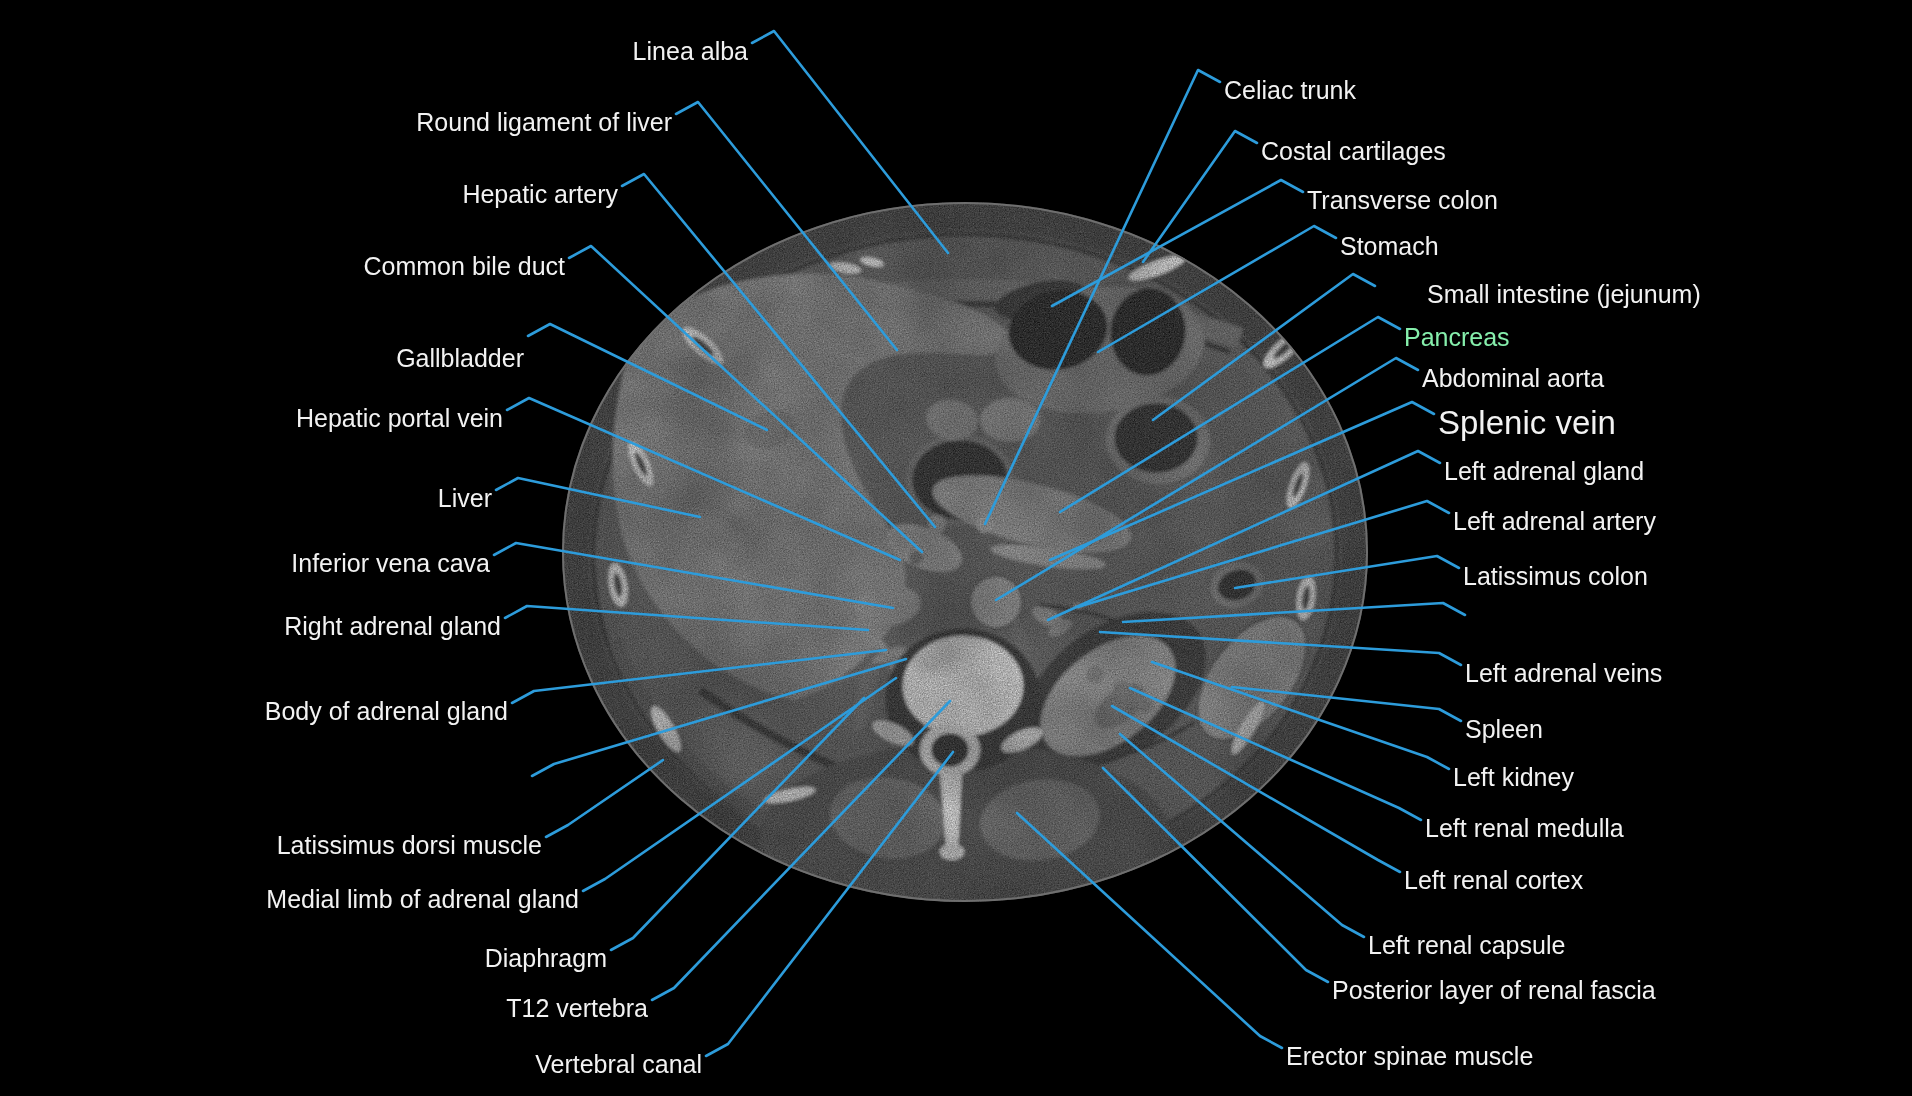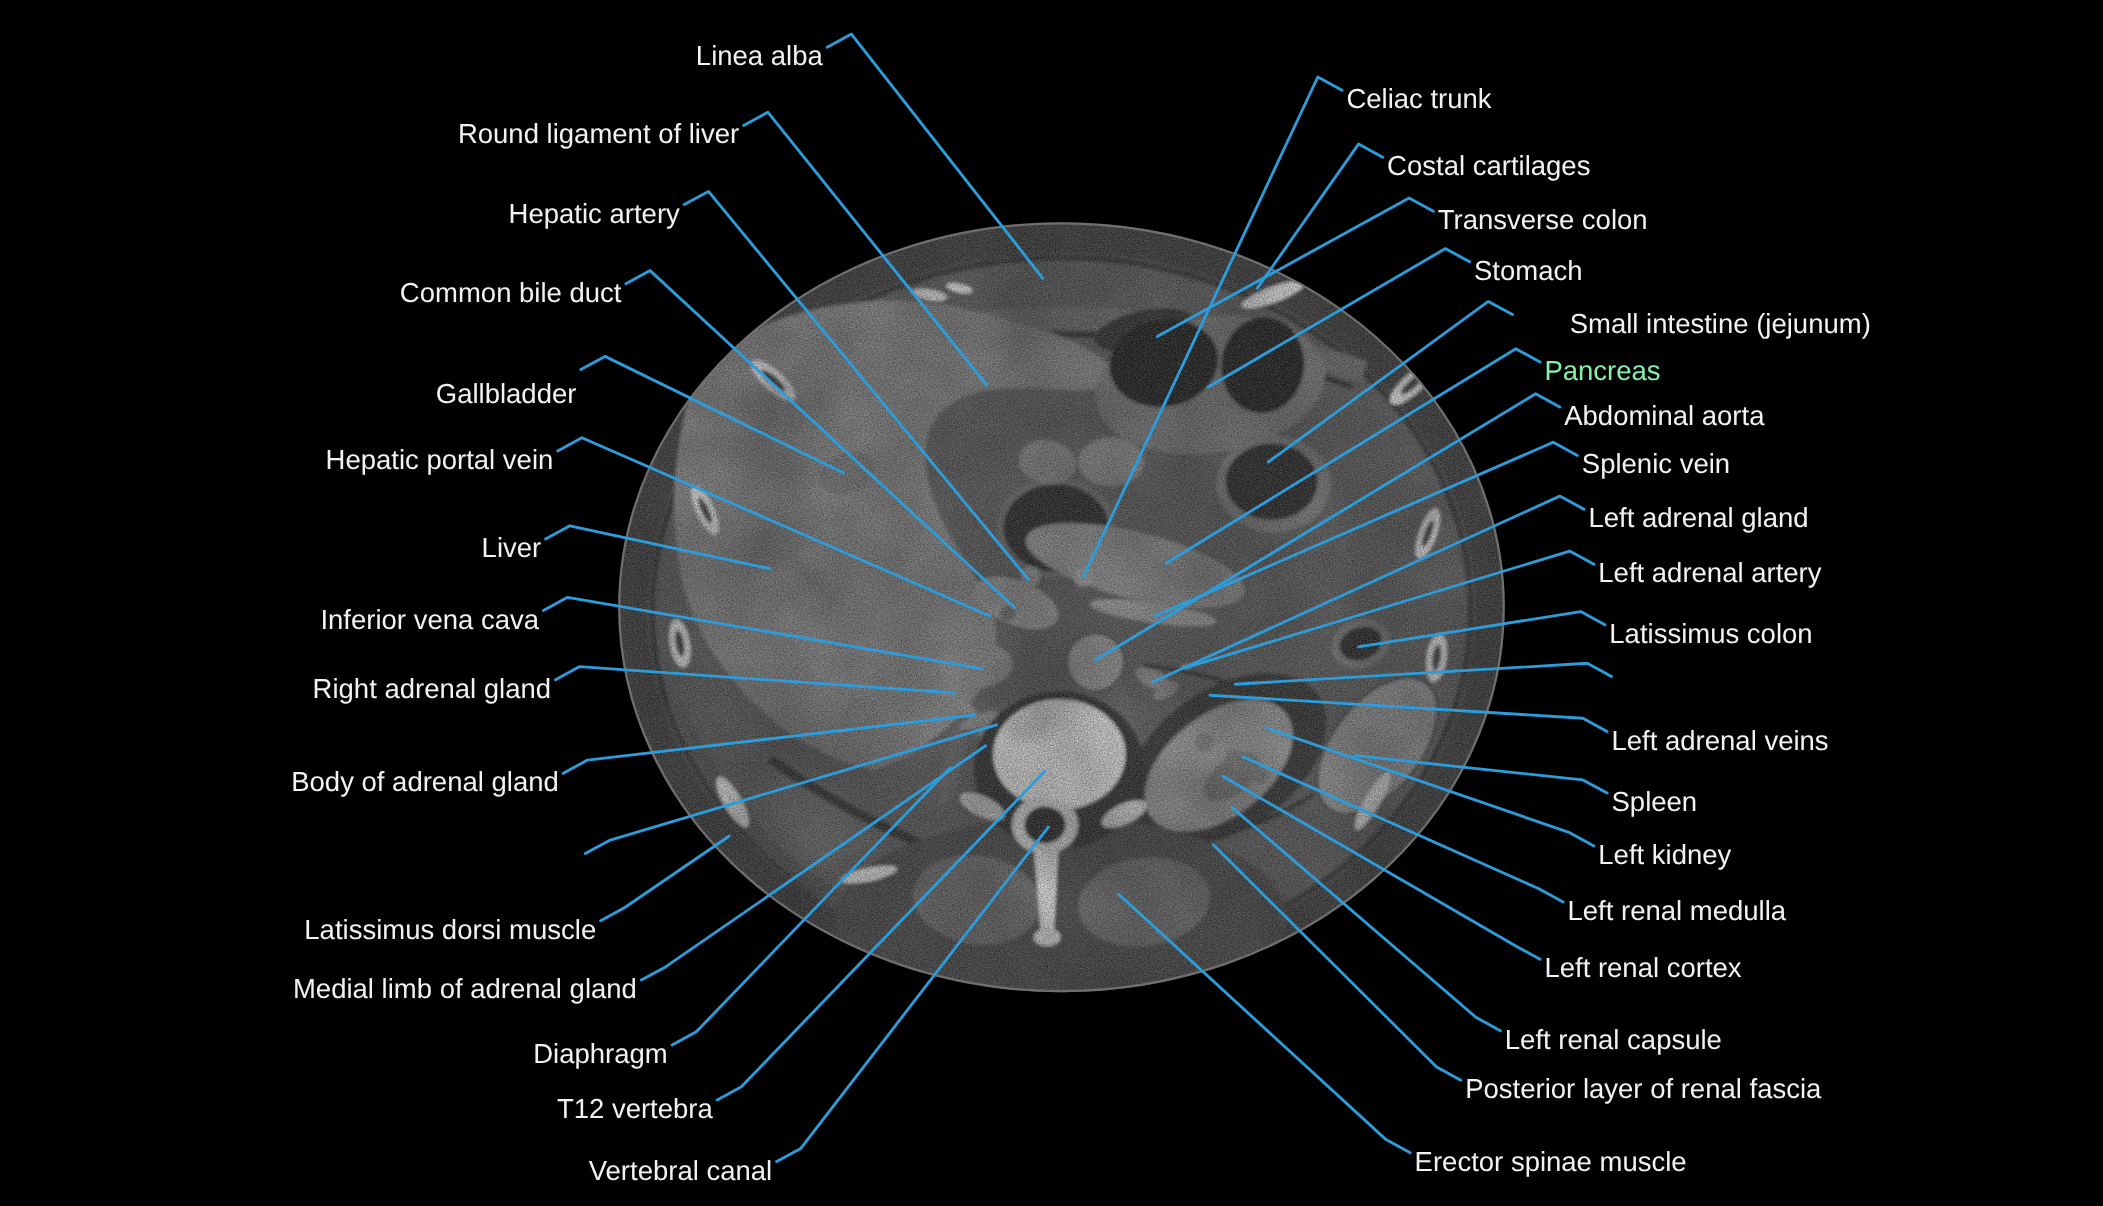--- a/index.html
+++ b/index.html
@@ -214,21 +214,21 @@
       <div class="lbl left" style="left: 607px; top: 959px; color: rgb(242, 242, 242); font-size: 25px;">Diaphragm</div>
       <div class="lbl left" style="left: 648px; top: 1009px; color: rgb(242, 242, 242); font-size: 25px;">T12 vertebra</div>
       <div class="lbl left" style="left: 702px; top: 1065px; color: rgb(242, 242, 242); font-size: 25px;">Vertebral canal</div>
       <div class="lbl right" style="left: 1224px; top: 91px; color: rgb(242, 242, 242); font-size: 25px;">Celiac trunk</div>
       <div class="lbl right" style="left: 1261px; top: 152px; color: rgb(242, 242, 242); font-size: 25px;">Costal cartilages</div>
       <div class="lbl right" style="left: 1307px; top: 201px; color: rgb(242, 242, 242); font-size: 25px;">Transverse colon</div>
       <div class="lbl right" style="left: 1340px; top: 247px; color: rgb(242, 242, 242); font-size: 25px;">Stomach</div>
       <div class="lbl right" style="left: 1379px; top: 295px; color: rgb(242, 242, 242); font-size: 25px; margin-left: 48px;">Small intestine (jejunum)</div>
       <div class="lbl right" style="left: 1404px; top: 338px; color: #86efac; font-size: 25px;">Pancreas</div>
       <div class="lbl right" style="left: 1422px; top: 379px; color: rgb(242, 242, 242); font-size: 25px;">Abdominal aorta</div>
-      <div class="lbl right" style="left: 1438px; top: 423px; color: rgb(242, 242, 242); font-size: 25px;">Splenic vein</div>
+      <div class="lbl right" style="left: 1438px; top: 423px; color: rgb(242, 242, 242); font-size: 33px;">Splenic vein</div>
       <div class="lbl right" style="left: 1444px; top: 472px; color: rgb(242, 242, 242); font-size: 25px;">Left adrenal gland</div>
       <div class="lbl right" style="left: 1453px; top: 522px; color: rgb(242, 242, 242); font-size: 25px;">Left adrenal artery</div>
       <div class="lbl right" style="left: 1463px; top: 577px; color: rgb(242, 242, 242); font-size: 25px;">Latissimus colon</div>
       <div class="lbl right" style="left: 1465px; top: 674px; color: rgb(242, 242, 242); font-size: 25px;">Left adrenal veins</div>
       <div class="lbl right" style="left: 1465px; top: 730px; color: rgb(242, 242, 242); font-size: 25px;">Spleen</div>
       <div class="lbl right" style="left: 1453px; top: 778px; color: rgb(242, 242, 242); font-size: 25px;">Left kidney</div>
       <div class="lbl right" style="left: 1425px; top: 829px; color: rgb(242, 242, 242); font-size: 25px;">Left renal medulla</div>
       <div class="lbl right" style="left: 1404px; top: 881px; color: rgb(242, 242, 242); font-size: 25px;">Left renal cortex</div>
       <div class="lbl right" style="left: 1368px; top: 946px; color: rgb(242, 242, 242); font-size: 25px;">Left renal capsule</div>
       <div class="lbl right" style="left: 1332px; top: 991px; color: rgb(242, 242, 242); font-size: 25px;">Posterior layer of renal fascia</div>

